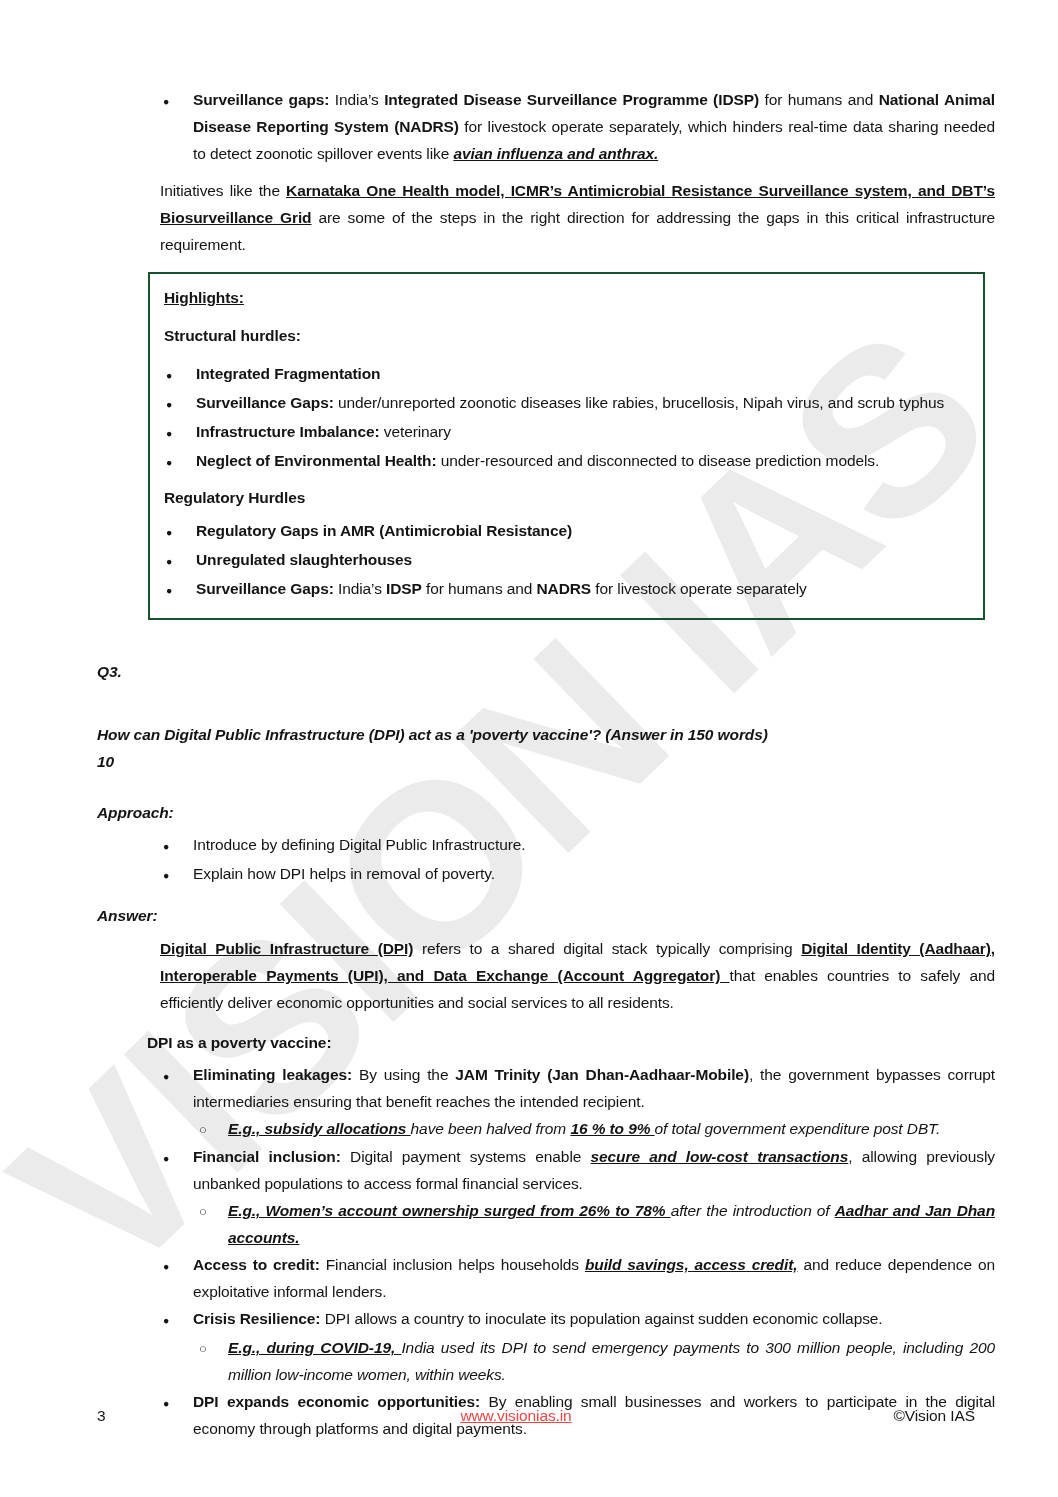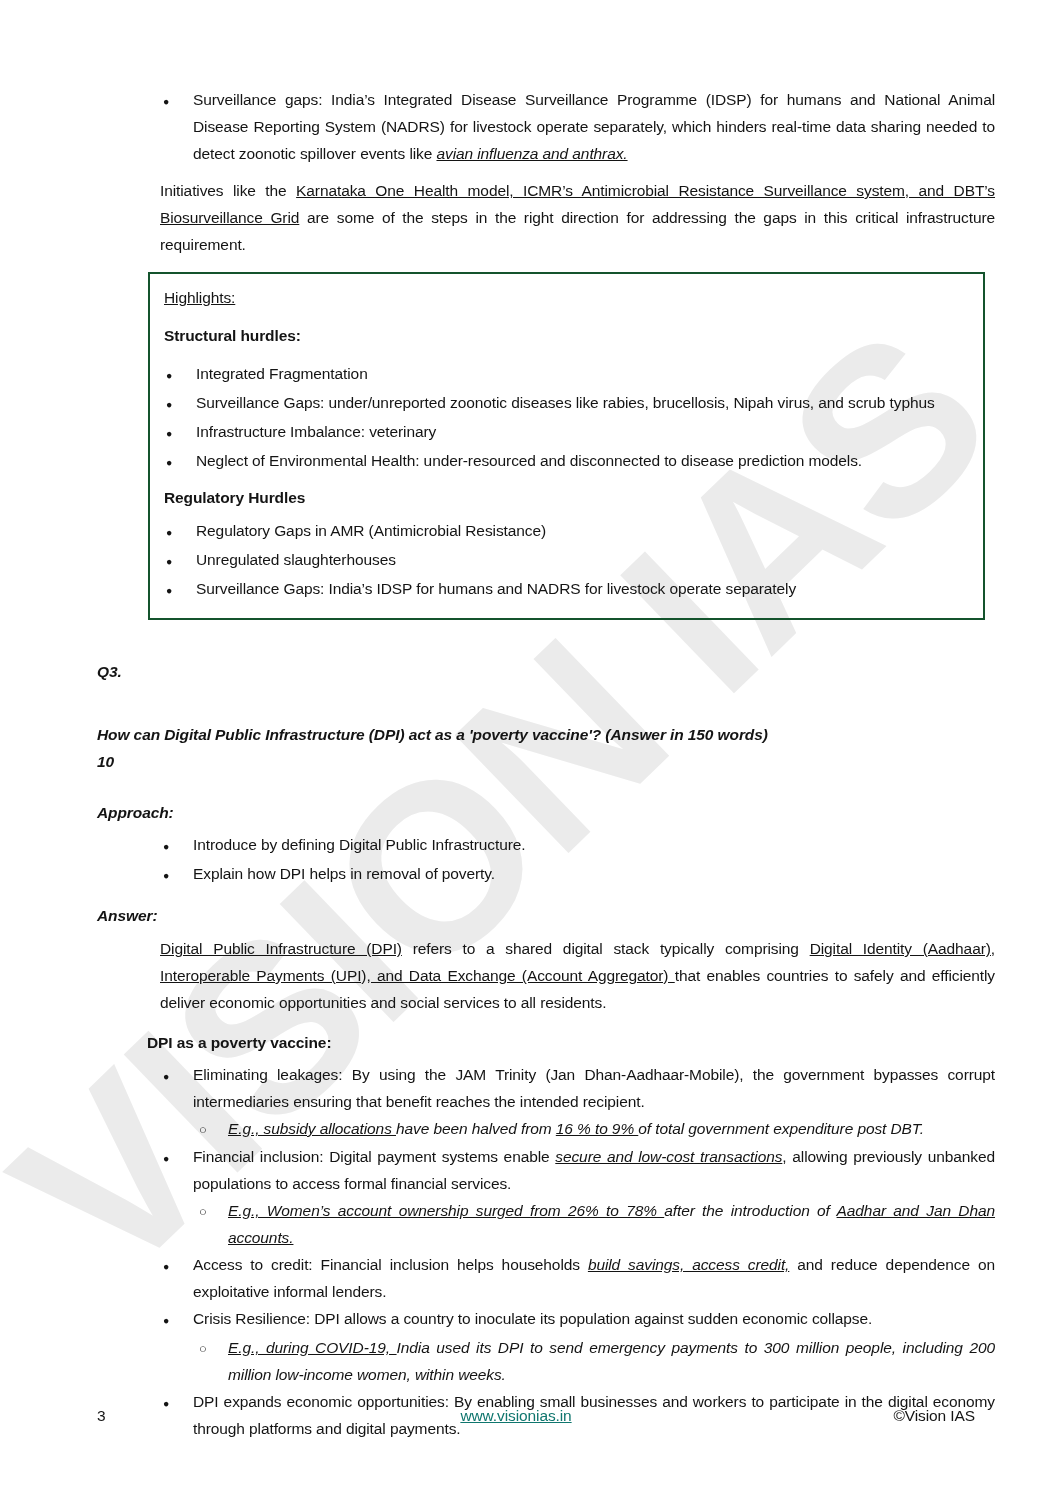--- a/index.html
+++ b/index.html
@@ -9,21 +9,21 @@
     font-size:15.5px;line-height:27px;letter-spacing:-0.1px;
   }
   .watermark{
     position:absolute;left:-140px;top:665px;width:1280px;line-height:280px;
     font-size:238px;font-weight:700;color:#ebebeb;white-space:nowrap;text-align:center;
     transform:rotate(-44deg);transform-origin:center;letter-spacing:-4px;
     z-index:0;user-select:none;pointer-events:none;
   }
   .content{position:relative;z-index:1;padding:86px 63px 0 97px;}
   .jtext{text-align:justify;}
-  .seg-b{font-weight:400;}
+  .seg-b{font-weight:700;}
   .seg-i{font-style:italic;}
   .seg-u{text-decoration:underline;}
   .li{display:flex;}
   .li.l1{margin-left:66px;}
   .li.l2{margin-left:102px;}
   .mk{flex:0 0 30px;}
   .li.l2 .mk{flex:0 0 29px;}
   .mk1::before{content:"●";font-size:10.5px;}
   .mk2::before{content:"○";font-size:13px;}
   .bt{flex:1;min-width:0;}
@@ -43,21 +43,21 @@
   .alist{margin-bottom:13px;}
   .label.ans{margin-bottom:6px;}
   .intro{margin:0 0 13px 63px;}
   .subhead{font-weight:700;margin:0 0 5px 50px;}
   .footer{
     position:absolute;left:97px;right:83px;top:1402px;z-index:1;
     display:flex;align-items:baseline;
   }
   .f-page{flex:0 0 120px;}
   .f-mid{flex:1;text-align:center;}
-  .f-link{color:#0f766e;text-decoration:underline;cursor:pointer;}
+  .f-link{color:#ef4444;text-decoration:underline;cursor:pointer;}
   .f-copy{flex:0 0 160px;text-align:right;}
 </style>
 </head>
 <body>
 
 <div class="page">
   <div class="watermark">VISION IAS</div>
 
   <div class="content">
 

